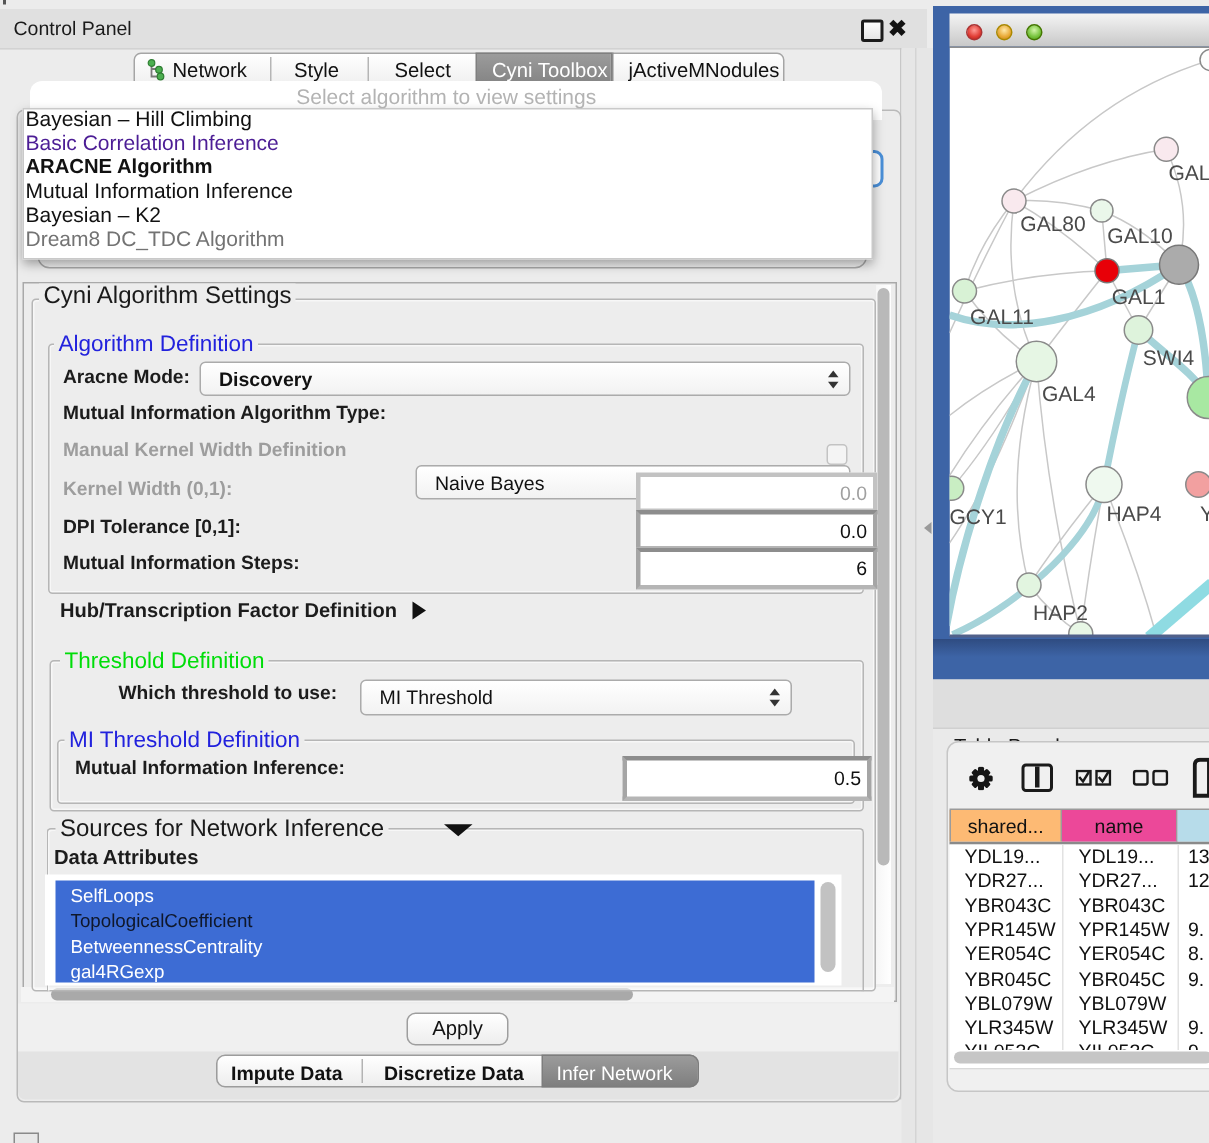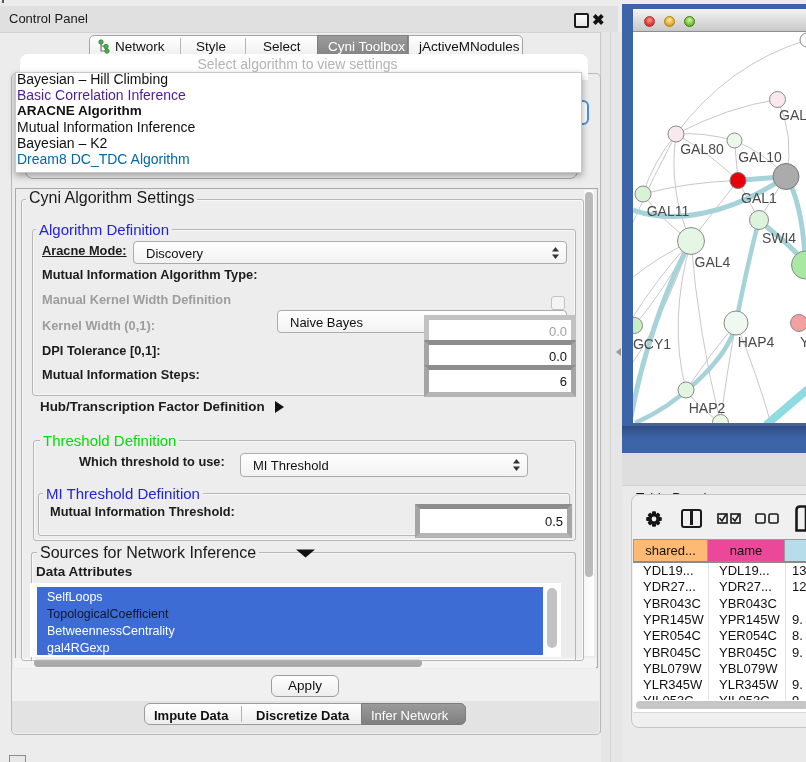--- a/index.html
+++ b/index.html
@@ -5,21 +5,21 @@
   html,body{margin:0;padding:0;}
   body{width:806px;height:762px;background:#ececec;font-family:"Liberation Sans",sans-serif;position:relative;overflow:hidden;}
   .abs{position:absolute;}
   .lbl{position:absolute;font-size:12.8px;font-weight:bold;color:#1c1c1c;white-space:nowrap;}
   .dlbl{position:absolute;font-size:12.8px;font-weight:bold;color:#9d9d9d;white-space:nowrap;}
   .grp{position:absolute;border:1px solid #b6b6b6;border-radius:3px;box-shadow:inset 0 0 0 1px rgba(255,255,255,.55);}
   .gtitle{position:absolute;font-size:12.5px;background:#ededed;padding:0 3px;white-space:nowrap;}
   .combo{position:absolute;background:linear-gradient(#ffffff,#f2f2f2);border:1px solid #ababab;border-radius:4px;font-size:13px;color:#111;}
   .combo .ctext{position:absolute;left:12px;top:50%;transform:translateY(-50%);white-space:nowrap;}
   .spin{position:absolute;right:6px;top:50%;transform:translateY(-50%);width:9px;height:14px;}
-  .field{position:absolute;background:#fff;border:5px solid #22c55e;font-size:13px;color:#111;text-align:right;}
+  .field{position:absolute;background:#fff;border:3px solid #22c55e;font-size:13px;color:#111;text-align:right;padding-left:13px;}
   .field span{position:absolute;right:4px;top:50%;transform:translateY(-50%);}
   .tabtxt{font-size:13.5px;color:#111;}
 </style>
 </head>
 <body>
 <div class="abs" style="left:2px;top:0;width:2px;height:3px;background:#555;"></div>
 
 <div class="abs" style="left:0;top:6px;width:618px;height:26px;background:#e0e0e0;border-bottom:1px solid #d2d2d2;"></div>
 <div class="abs" style="left:9px;top:11px;font-size:13px;color:#1a1a1a;">Control Panel</div>
 
@@ -53,22 +53,22 @@
 <div class="abs" style="left:585px;top:192px;width:8px;height:385px;background:#b9b9b9;border-radius:4px;"></div>
 <div class="abs" style="left:14px;top:658px;width:582px;height:10px;background:#f4f4f4;"></div>
 <div class="abs" style="left:34px;top:659px;width:388px;height:8px;background:#a9a9a9;border-radius:4px;"></div>
 
 <div class="grp" style="left:21px;top:199px;width:561px;height:460px;"></div>
 <div class="gtitle" style="left:26px;top:189px;color:#1a1a1a;font-size:16px;">Cyni Algorithm Settings</div>
 
 <div class="grp" style="left:32px;top:229px;width:542px;height:165px;"></div>
 <div class="gtitle" style="left:36px;top:221px;color:#2222dd;font-size:15px;">Algorithm Definition</div>
 
-<div class="lbl" style="left:42px;top:243px;text-decoration:underline;">Aracne Mode:</div>
-<div class="combo" style="left:133px;top:241px;width:432px;height:21px;">
+<div class="lbl" style="left:42px;top:243px;">Aracne Mode:</div>
+<div class="combo" style="left:133px;top:241px;width:432px;height:21px;font-weight:bold;">
     <span class="ctext">Discovery</span>
   <svg class="spin" viewBox="0 0 9 14">
       <path d="M4.5 1 L8 5.5 L1 5.5 Z" fill="#333"></path>
       <path d="M4.5 13 L1 8.5 L8 8.5 Z" fill="#333"></path>
     </svg>
 </div>
 
 <div class="lbl" style="left:42px;top:267px;">Mutual Information Algorithm Type:</div>
 <div class="combo" style="left:277px;top:266px;width:288px;height:21px;margin-top:44px;">
     <span class="ctext">Naive Bayes</span>
@@ -109,21 +109,21 @@
     <span class="ctext">MI Threshold</span>
   <svg class="spin" viewBox="0 0 9 14">
       <path d="M4.5 1 L8 5.5 L1 5.5 Z" fill="#333"></path>
       <path d="M4.5 13 L1 8.5 L8 8.5 Z" fill="#333"></path>
     </svg>
 </div>
 
 <div class="grp" style="left:38px;top:493px;width:530px;height:41px;"></div>
 <div class="gtitle" style="left:43px;top:485px;color:#2222dd;font-size:15px;">MI Threshold Definition</div>
 
-<div class="lbl" style="left:50px;top:504px;">Mutual Information Threshold:</div>
+<div class="lbl" style="left:50px;top:504px;">Mutual Information Inference:</div>
 <div class="field" style="left:415px;top:504px;width:147px;height:24px;border-color:#8d8d8d #a5a5a5 #b5b5b5;">
     <span>0.5</span>
   </div>
 
 <div class="abs" style="left:31px;top:552px;width:543px;height:108px;border:1px solid #b6b6b6;border-bottom:none;border-radius:3px 3px 0 0;box-shadow:inset 1px 1px 0 rgba(255,255,255,.55);"></div>
 <div class="gtitle" style="left:37px;top:544px;color:#1a1a1a;font-size:16px;">Sources for Network Inference</div>
 <svg class="abs" style="left:295px;top:548px;" width="21" height="10" viewBox="0 0 21 10">
     <path d="M1 1.5 L20 1.5 L10.5 9.5 Z" fill="#111"></path>
   </svg>
 
@@ -313,13 +313,13 @@
 <div class="abs" style="left:25px;top:160px;width:551px;height:17px;border:1px solid #a9a9a9;border-radius:8px;background:linear-gradient(#fdfdfd,#eeeeee);"></div>
 
 <div class="abs" style="left:20px;top:54px;width:568px;height:26px;background:#ffffff;border-radius:8px 8px 0 0;"></div>
 <div class="abs" style="left:15px;top:72px;width:565px;height:99px;background:#ffffff;border:1px solid #c9c9c9;box-shadow:0 3px 7px rgba(0,0,0,.35);"></div>
 <div class="abs" style="left:15px;top:56px;width:565px;text-align:center;font-size:14px;color:#b3b3b3;">Select algorithm to view settings</div>
 <div class="abs" style="left:17px;top:71px;font-size:14px;color:#111;">Bayesian – Hill Climbing</div>
 <div class="abs" style="left:17px;top:87px;font-size:14px;color:#4c1d95;">Basic Correlation Inference</div>
 <div class="abs" style="left:17px;top:103px;font-size:13.5px;color:#111;font-weight:bold;">ARACNE Algorithm</div>
 <div class="abs" style="left:17px;top:119px;font-size:14px;color:#111;">Mutual Information Inference</div>
 <div class="abs" style="left:17px;top:135px;font-size:14px;color:#111;">Bayesian – K2</div>
-<div class="abs" style="left:17px;top:151px;font-size:14px;color:#0369a1;">Dream8 DC_TDC Algorithm</div>
+<div class="abs" style="left:17px;top:151px;font-size:14px;color:#737373;">Dream8 DC_TDC Algorithm</div>
 
 </body></html>

